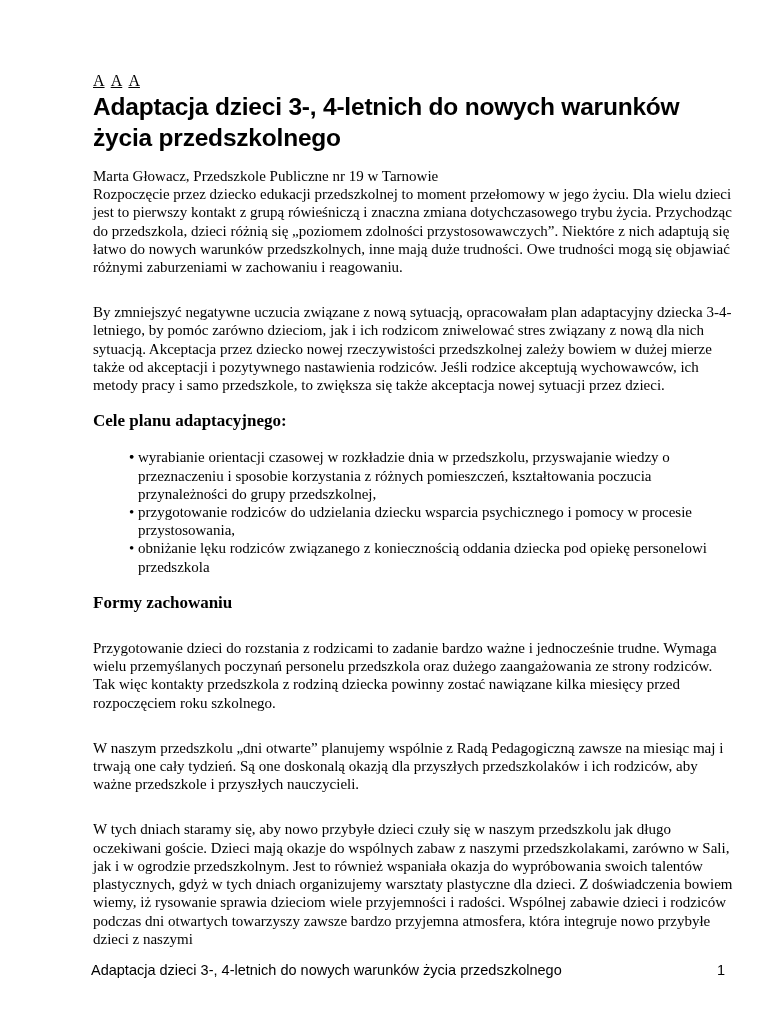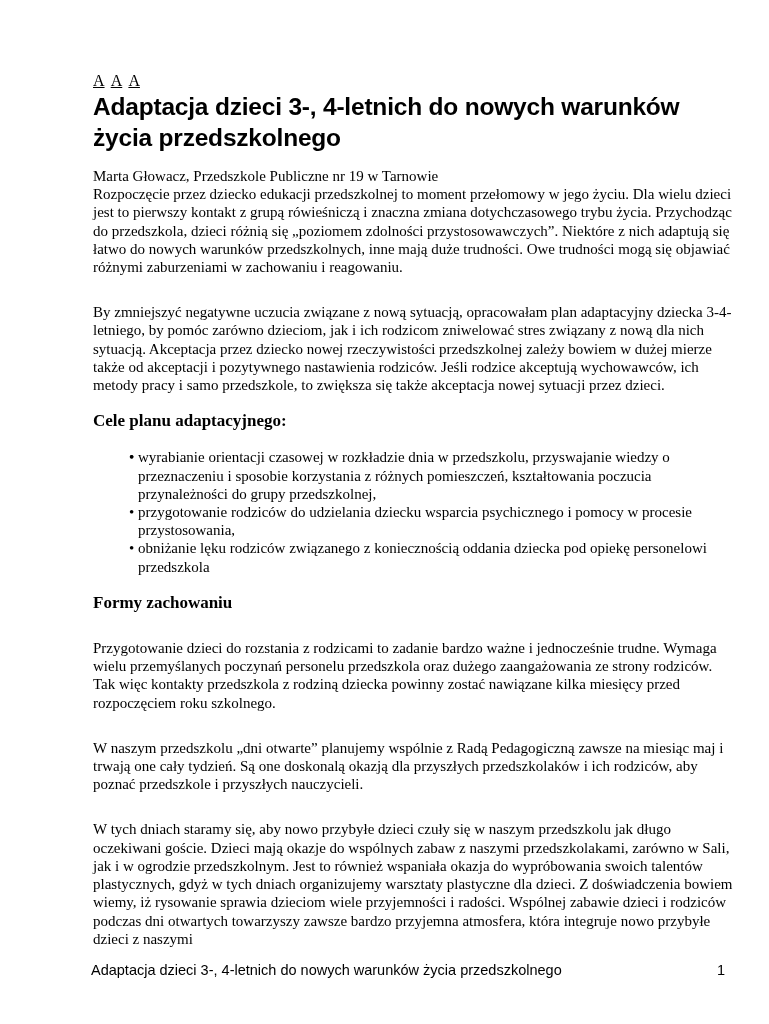--- a/index.html
+++ b/index.html
@@ -123,21 +123,21 @@
     <li>
       <span class="bullet">•</span>
       <span>obniżanie lęku rodziców związanego z koniecznością oddania dziecka pod opiekę personelowi przedszkola</span>
     </li>
   </ul>
 
 
   <div class="section-heading">Formy zachowaniu</div>
 
   <p class="body-text para-gap">Przygotowanie dzieci do rozstania z rodzicami to zadanie bardzo ważne i jednocześnie trudne. Wymaga wielu przemyślanych poczynań personelu przedszkola oraz dużego zaangażowania ze strony rodziców. Tak więc kontakty przedszkola z rodziną dziecka powinny zostać nawiązane kilka miesięcy przed rozpoczęciem roku szkolnego.</p>
-  <p class="body-text para-gap">W naszym przedszkolu „dni otwarte” planujemy wspólnie z Radą Pedagogiczną zawsze na miesiąc maj i trwają one cały tydzień. Są one doskonalą okazją dla przyszłych przedszkolaków i ich rodziców, aby poznać przedszkole i przyszłych nauczycieli.</p>
+  <p class="body-text para-gap">W naszym przedszkolu „dni otwarte” planujemy wspólnie z Radą Pedagogiczną zawsze na miesiąc maj i trwają one cały tydzień. Są one doskonalą okazją dla przyszłych przedszkolaków i ich rodziców, aby ważne przedszkole i przyszłych nauczycieli.</p>
   <p class="body-text para-gap">W tych dniach staramy się, aby nowo przybyłe dzieci czuły się w naszym przedszkolu jak długo oczekiwani goście. Dzieci mają okazje do wspólnych zabaw z naszymi przedszkolakami, zarówno w Sali, jak i w ogrodzie przedszkolnym. Jest to również wspaniała okazja do wypróbowania swoich talentów plastycznych, gdyż w tych dniach organizujemy warsztaty plastyczne dla dzieci. Z doświadczenia bowiem wiemy, iż rysowanie sprawia dzieciom wiele przyjemności i radości. Wspólnej zabawie dzieci i rodziców podczas dni otwartych towarzyszy zawsze bardzo przyjemna atmosfera, która integruje nowo przybyłe dzieci z naszymi</p>
 
 </div>
 
 <div class="footer">
   <span>Adaptacja dzieci 3-, 4-letnich do nowych warunków życia przedszkolnego</span>
   <span>1</span>
 </div>
 
 </body></html>

